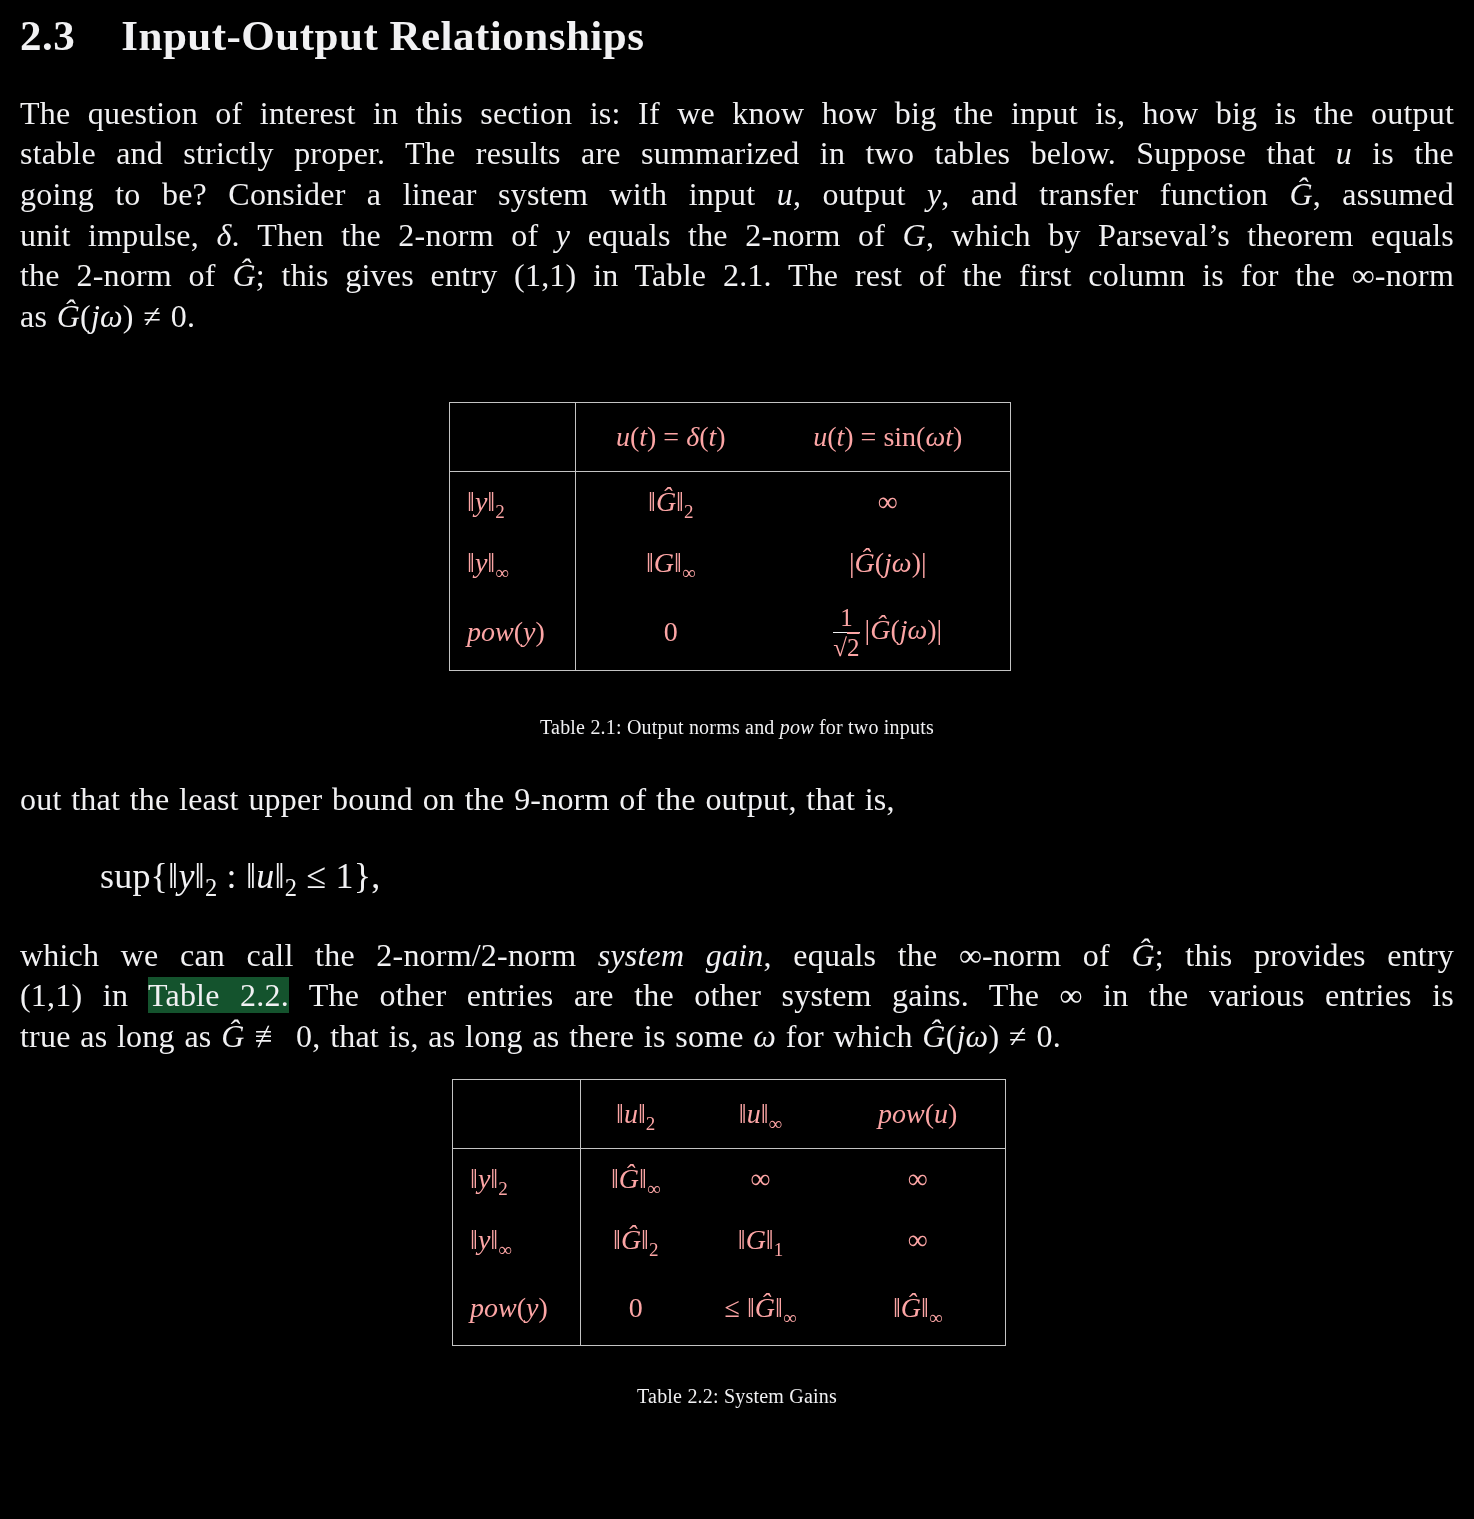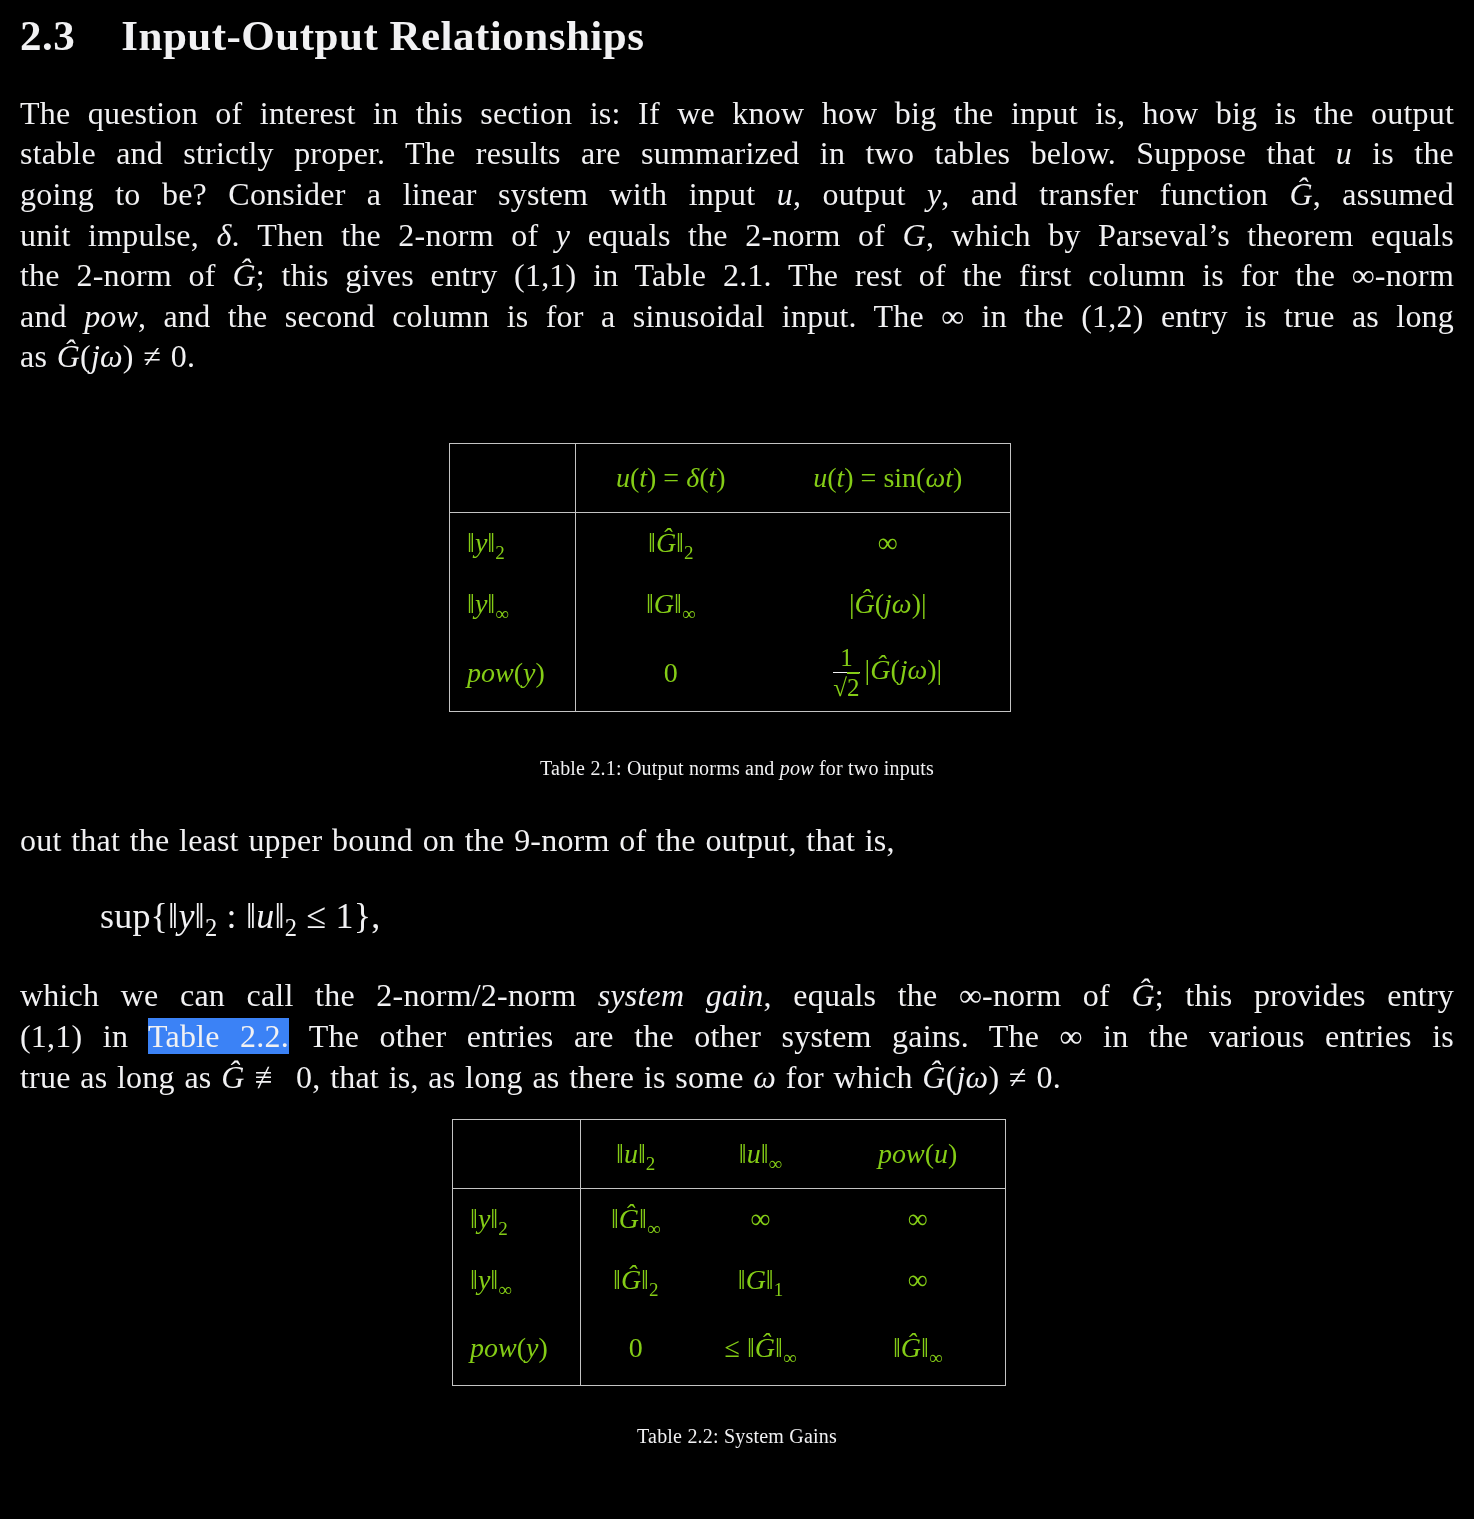--- a/index.html
+++ b/index.html
@@ -24,21 +24,21 @@
   #p3{margin-top:38px;}
   .equation{
     margin:36px 0 0 80px;font-size:36px;line-height:41px;letter-spacing:0.2px;
   }
   sub{font-size:0.68em;line-height:0;}
   i{font-style:italic;}
   .tbl-wrap1{margin:66px 0 0 429px;}
   .tbl-wrap2{margin:22px 0 0 432px;}
   table.mtable{
     border-collapse:collapse;table-layout:fixed;
-    font-size:28px;color:#84cc16;
+    font-size:28px;color:#fca5a5;
     border:1.5px solid #c4c4c4;
   }
   #table1{width:561px;}
   #table2{width:553px;}
   .mtable th,.mtable td{
     font-weight:normal;text-align:center;vertical-align:middle;
     padding:0 4px;overflow:visible;
   }
   .mtable th:first-child,.mtable td:first-child{
     border-right:1.5px solid #c4c4c4;text-align:left;padding-left:17px;
@@ -55,38 +55,37 @@
   }
   #caption1{margin-top:38px;}
   #caption2{margin-top:32px;}
   .frac{
     display:inline-block;vertical-align:middle;text-align:center;
     font-size:25px;line-height:1.08;margin-right:5px;
   }
   .frac .fnum{display:block;border-bottom:1.5px solid #f1f1f3;padding:0 3px 1px;}
   .frac .fden{display:block;padding-top:1px;}
   .ovl{text-decoration:overline;}
-  .tlink{background:#3b82f6;}
+  .tlink{background:#14532d;}
 </style>
 </head>
 <body style="background: rgb(0, 0, 0); color: rgb(241, 241, 243);">
 
 <div class="page">
 
   <h1>
     <span class="sec-num">2.3</span><span>Input-Output Relationships</span>
   </h1>
 
   <div class="para" id="p1">
       <div class="pline">The question of interest in this section is: If we know how big the input is, how big is the output</div>
       <div class="pline">stable and strictly proper. The results are summarized in two tables below. Suppose that <i>u</i> is the</div>
       <div class="pline">going to be? Consider a linear system with input <i>u</i>, output <i>y</i>, and transfer function <i>Ĝ</i>, assumed</div>
       <div class="pline">unit impulse, <i>δ</i>. Then the 2-norm of <i>y</i> equals the 2-norm of <i>G</i>, which by Parseval’s theorem equals</div>
       <div class="pline">the 2-norm of <i>Ĝ</i>; this gives entry (1,1) in Table 2.1. The rest of the first column is for the ∞-norm</div>
-      <div class="pline">and <i>pow</i>, and the second column is for a sinusoidal input. The ∞ in the (1,2) entry is true as long</div>
       <div class="pline last">as <i>Ĝ</i>(<i>jω</i>) ≠ 0.</div>
     </div>
 
   <div class="tbl-wrap1">
     <table class="mtable" id="table1">
         <colgroup>
           <col class="c0">
           <col class="c1">
           <col class="c2">
         </colgroup>

